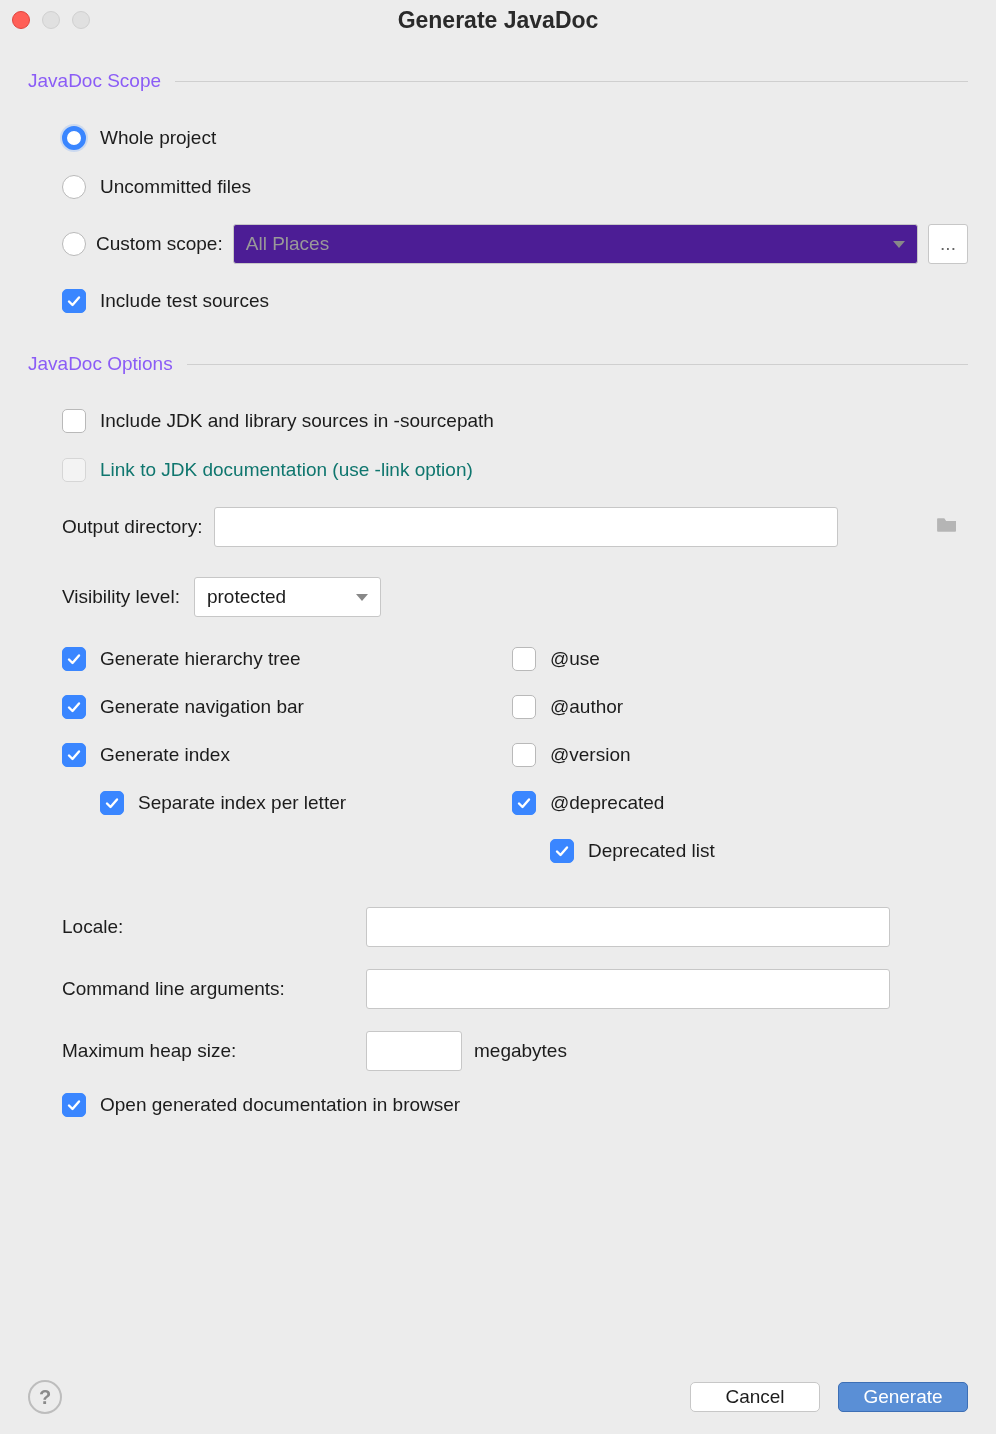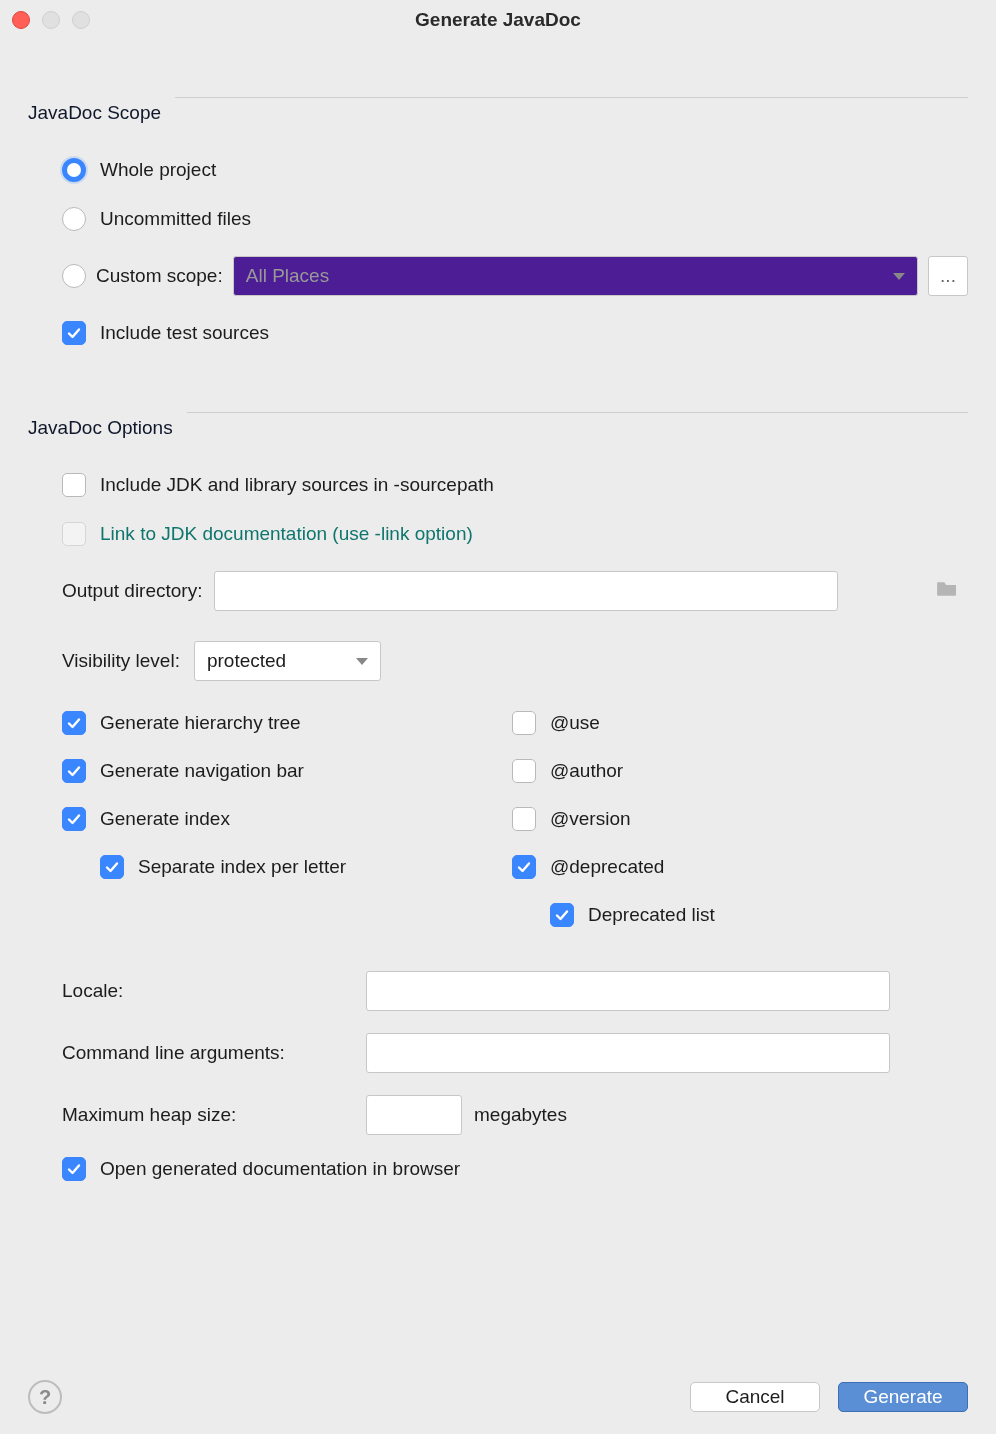--- a/index.html
+++ b/index.html
@@ -29,37 +29,36 @@
   height: 18px;
   border-radius: 50%;
 }
 .tl-close { background: #ff5f57; border: 1px solid #e0443e; }
 .tl-min, .tl-max { background: #e0e0e0; border: 1px solid #d0d0d0; }
 .title {
   position: absolute;
   left: 0; right: 0;
   text-align: center;
   font-weight: 600;
-  font-size: 19px;
+  font-size: 23px;
   color: #2a2a2a;
 }
 .content {
   padding: 30px 28px 0 28px;
 }
 .section-header {
   display: flex;
   align-items: center;
   gap: 14px;
   margin-bottom: 34px;
 }
 .section-title {
   font-size: 19px;
-  color: #0f172a;
+  color: #8b5cf6;
   white-space: nowrap;
-  margin-top: 32px;
 }
 .section-line {
   flex: 1;
   height: 1px;
   background: #cfcfcf;
 }
 .row {
   display: flex;
   align-items: center;
   gap: 14px;

